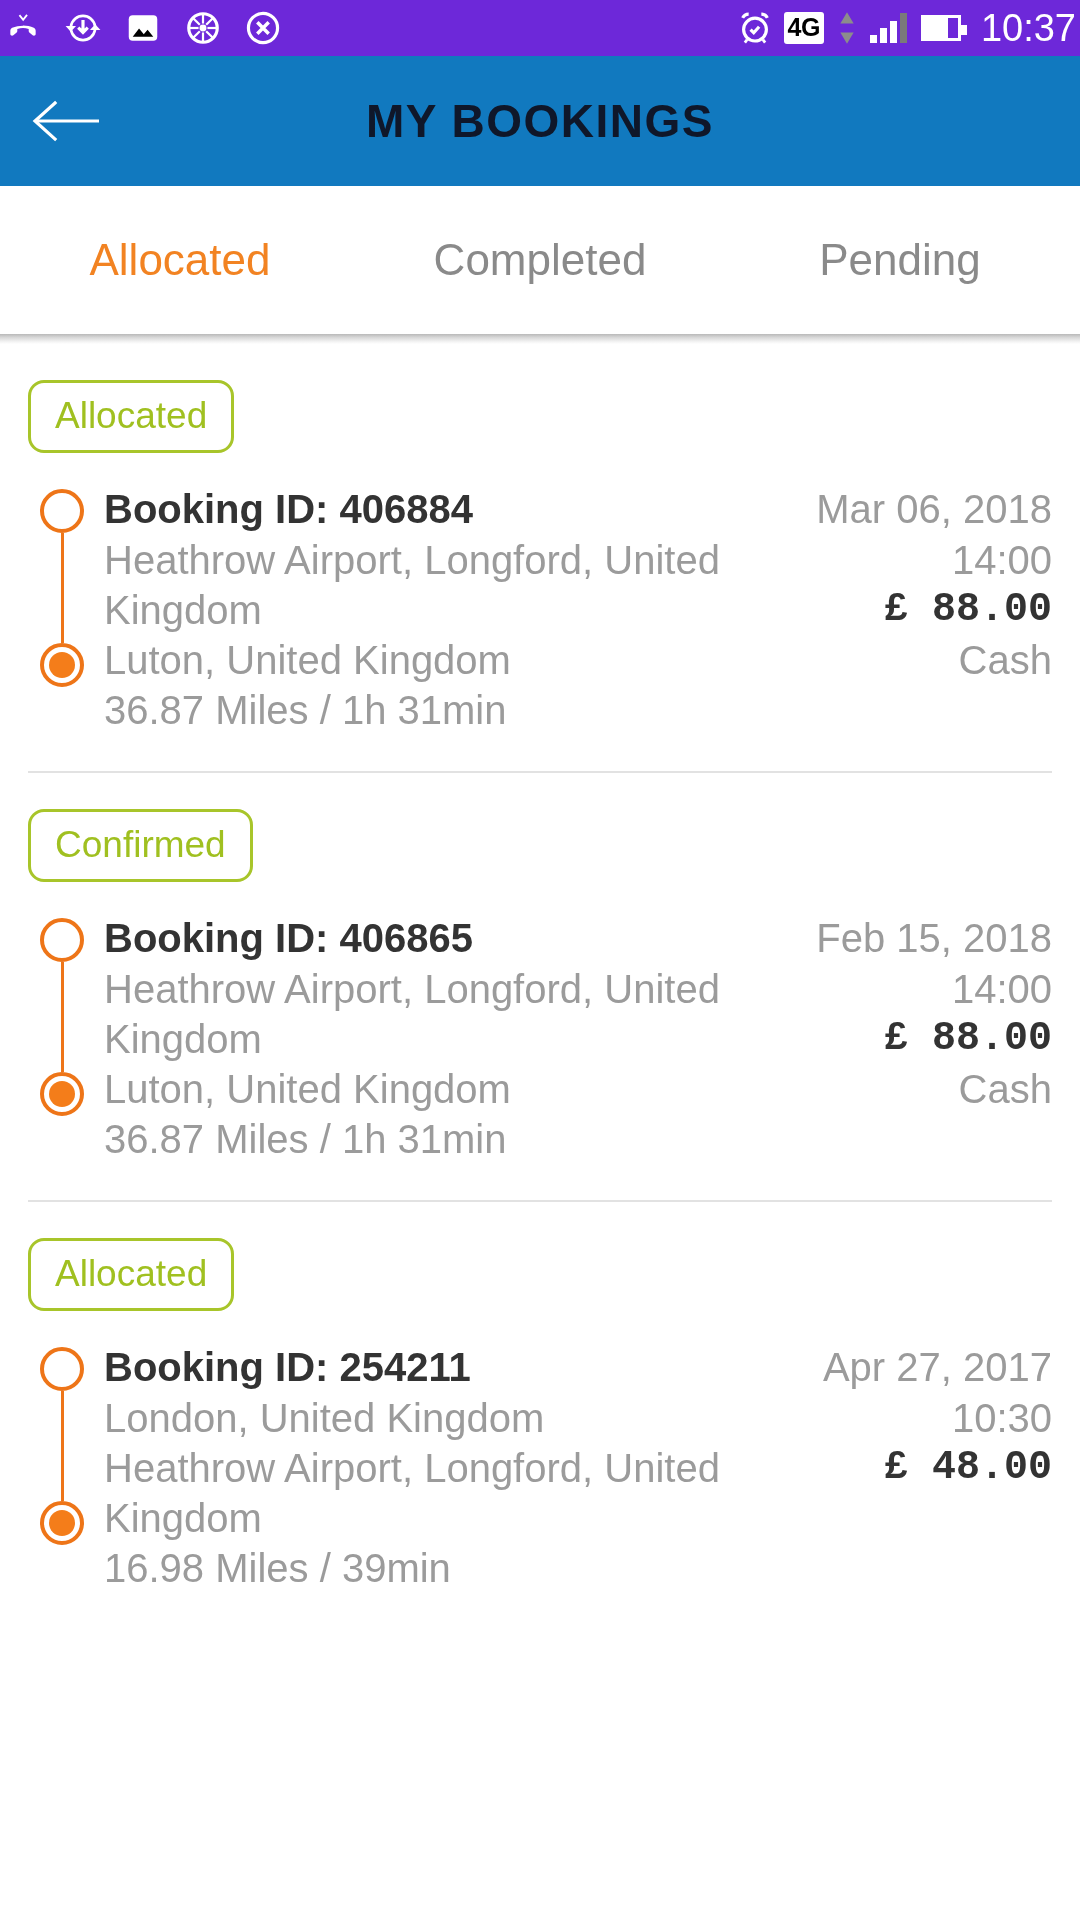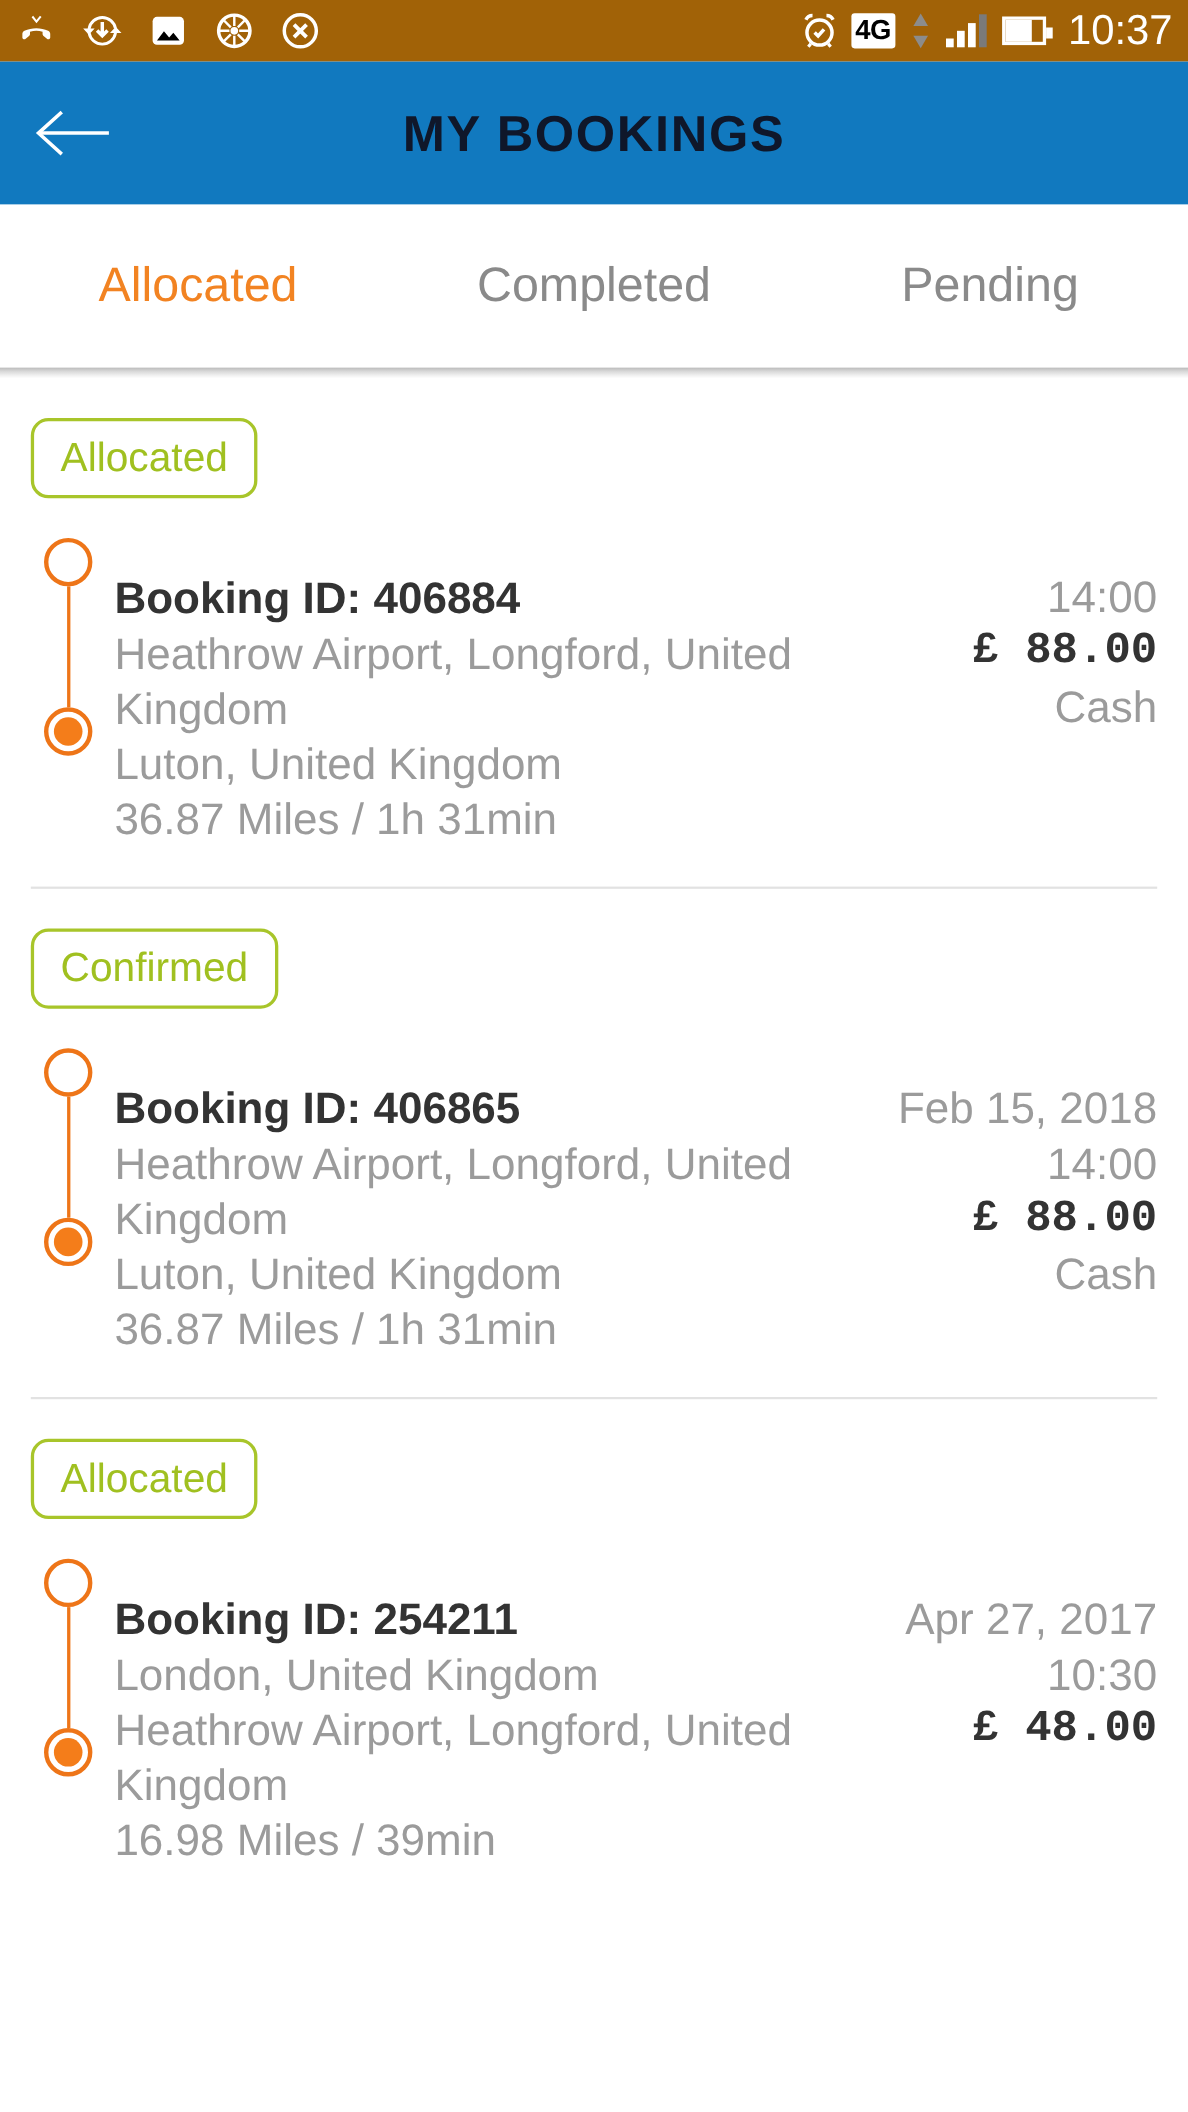--- a/index.html
+++ b/index.html
@@ -11,24 +11,24 @@
     width: 1080px;
     height: 1920px;
     overflow: hidden;
     font-family: "Liberation Sans", sans-serif;
     -webkit-font-smoothing: antialiased;
   }
 
   
   .statusbar {
     height: 56px;
-    background: #a16207;
-    display: flex;
-    align-items: center;
-    padding: 0 14px;
+    background: #6d28d9;
+    display: flex;
+    align-items: center;
+    padding: 0 4px;
     box-sizing: border-box;
   }
   .sb-left {
     display: flex;
     align-items: center;
     gap: 22px;
     flex: 1;
   }
   .sb-right {
     display: flex;
@@ -201,21 +201,20 @@
     background: #ee7518;
   }
   .info {
     flex: 1;
     min-width: 0;
   }
   .row-top {
     display: flex;
     align-items: flex-start;
     justify-content: space-between;
-    margin-top: 35px;
   }
   .left-col { flex: 1 1 auto; min-width: 0; padding-right: 20px;}
   .right-col { flex: 0 0 auto; text-align: right; }
 
   .bid {
     font-size: 40px;
     font-weight: bold;
     color: #333333;
     line-height: 52px;
     font-family: "Liberation Sans", sans-serif;
@@ -368,20 +367,21 @@
       </div>
       <div class="info">
         <div class="row-top">
           <div class="left-col">
             <div class="bid">Booking ID: 406884</div>
             <div class="addr">Heathrow Airport, Longford, United Kingdom</div>
             <div class="addr">Luton, United Kingdom</div>
             <div class="meta">36.87 Miles / 1h 31min</div>
           </div>
           <div class="right-col">
+            <div class="date">Mar 06, 2018</div>
             <div class="time">14:00</div>
             <div class="price">£ 88.00</div>
             <div class="paytype">Cash</div>
           </div>
         </div>
       </div>
     </div>
   </div>
   <div class="divider"></div>
 

